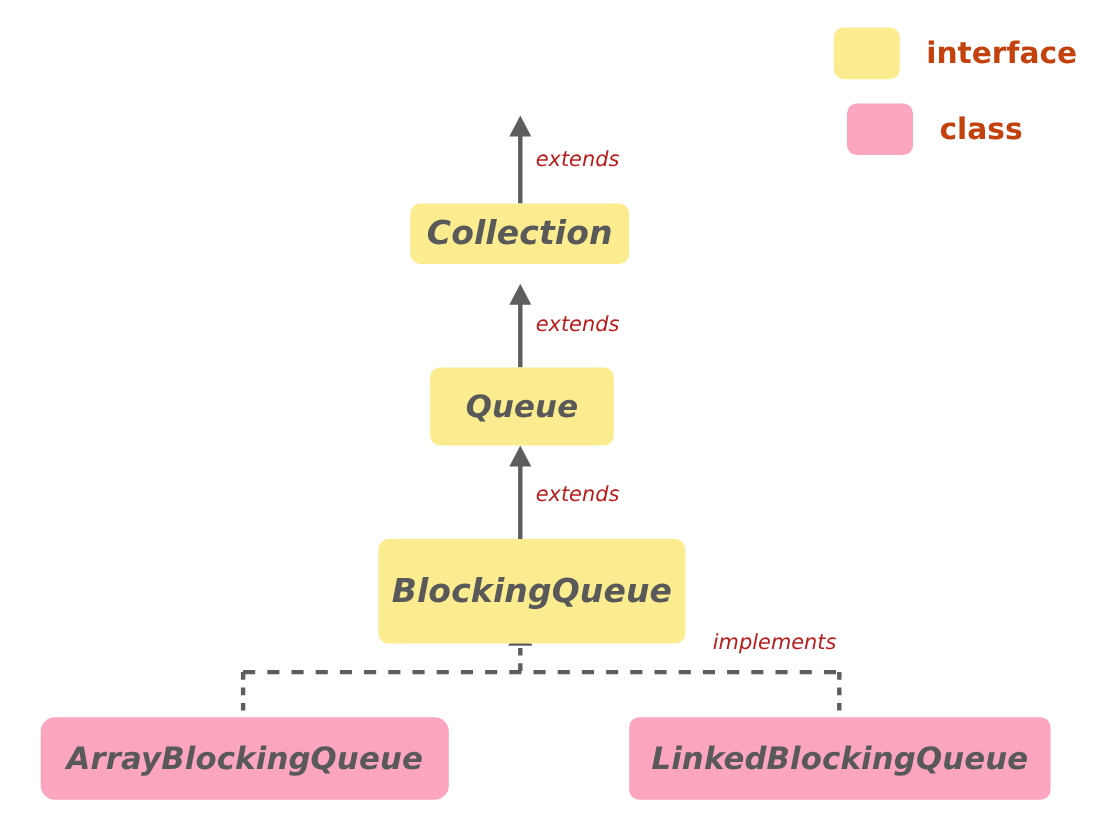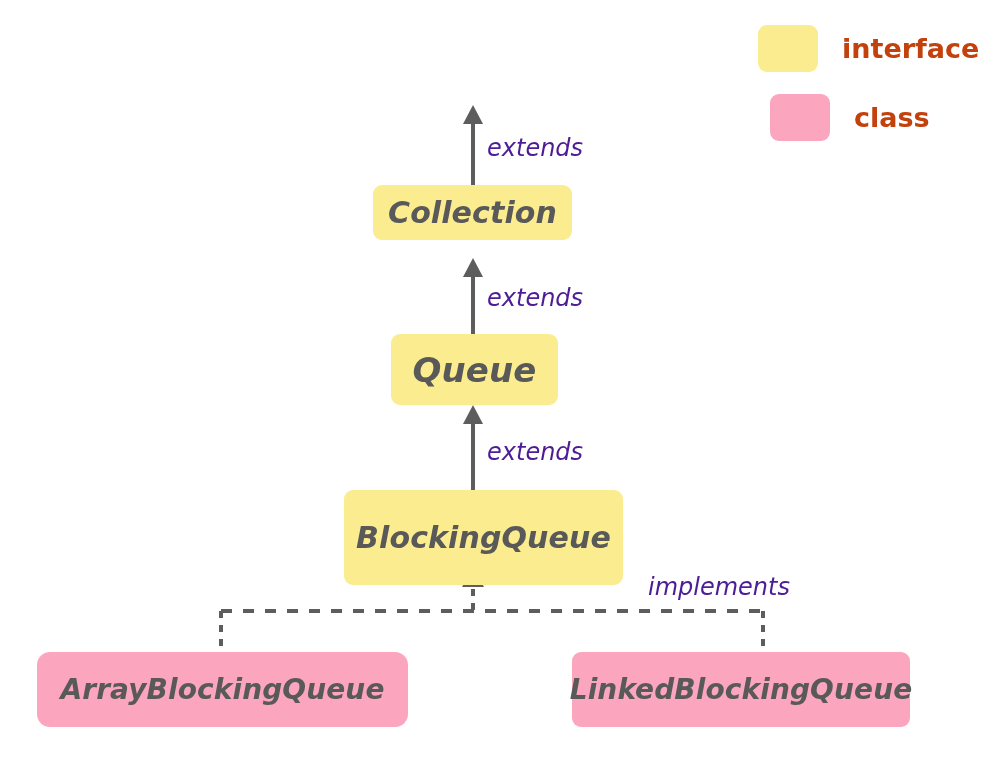--- a/index.html
+++ b/index.html
@@ -35,45 +35,45 @@
     white-space: nowrap;
   }
   .node.interface { background: #fbec8f; }
   .node.cls       { background: #fba5be; }
 
   #node-iterable        { left: 387px; top: 30px;  width: 170px; height: 76px; }
   #node-iterable .node-label        { font-size: 30px; }
   #node-collection      { left: 373px; top: 185px; width: 199px; height: 55px; }
   #node-collection .node-label      { font-size: 30px; }
   #node-queue           { left: 391px; top: 334px; width: 167px; height: 71px; }
-  #node-queue .node-label           { font-size: 34px; }
+  #node-queue .node-label           { font-size: 28px; }
   #node-blockingqueue   { left: 344px; top: 490px; width: 279px; height: 95px; }
   #node-blockingqueue .node-label   { font-size: 30px; }
   #node-arrayblockingqueue  { left: 37px;  top: 652px; width: 371px; height: 75px; border-radius: 13px; }
   #node-arrayblockingqueue .node-label  { font-size: 28px; }
-  #node-linkedblockingqueue { left: 572px; top: 652px; width: 338px; height: 75px; }
+  #node-linkedblockingqueue { left: 572px; top: 652px; width: 383px; height: 75px; }
   #node-linkedblockingqueue .node-label { font-size: 28px; }
 
   
   #connectors {
     position: absolute;
     left: 0; top: 0;
     width: 1000px;
     height: 760px;
     pointer-events: none;
   }
 
   
   .edge-label {
     position: absolute;
     font-family: "DejaVu Sans", sans-serif;
     font-style: italic;
     font-weight: normal;
-    font-size: 24px;
-    color: #4c1d95;
+    font-size: 19px;
+    color: #b91c1c;
     white-space: nowrap;
   }
   #label-extends-1    { left: 487px; top: 134px; }
   #label-extends-2    { left: 487px; top: 284px; }
   #label-extends-3    { left: 487px; top: 438px; }
   #label-implements   { left: 648px; top: 573px; }
 
   
   #legend {
     position: absolute;

